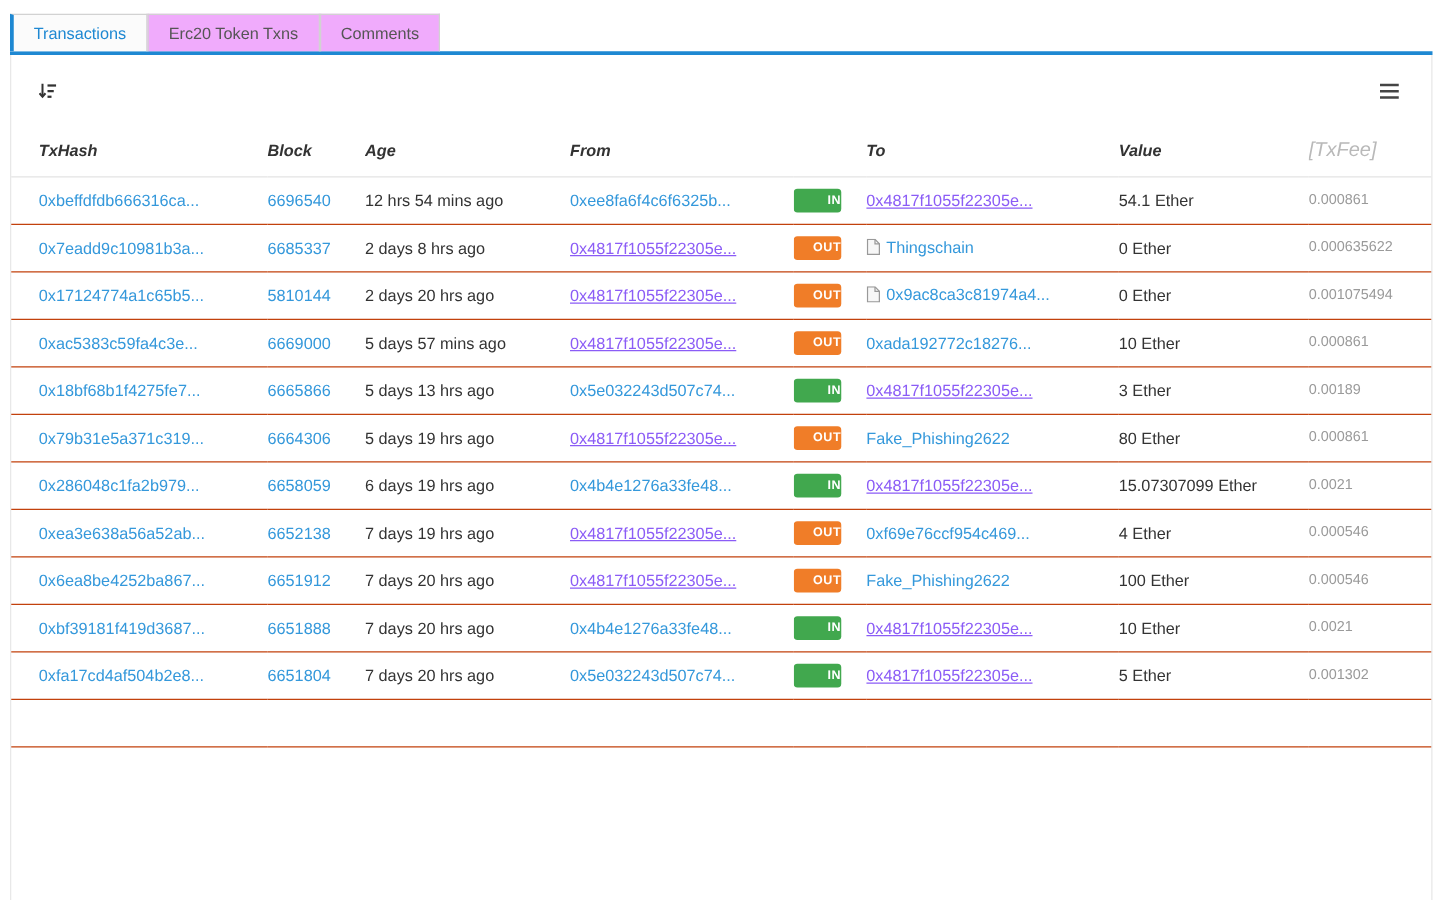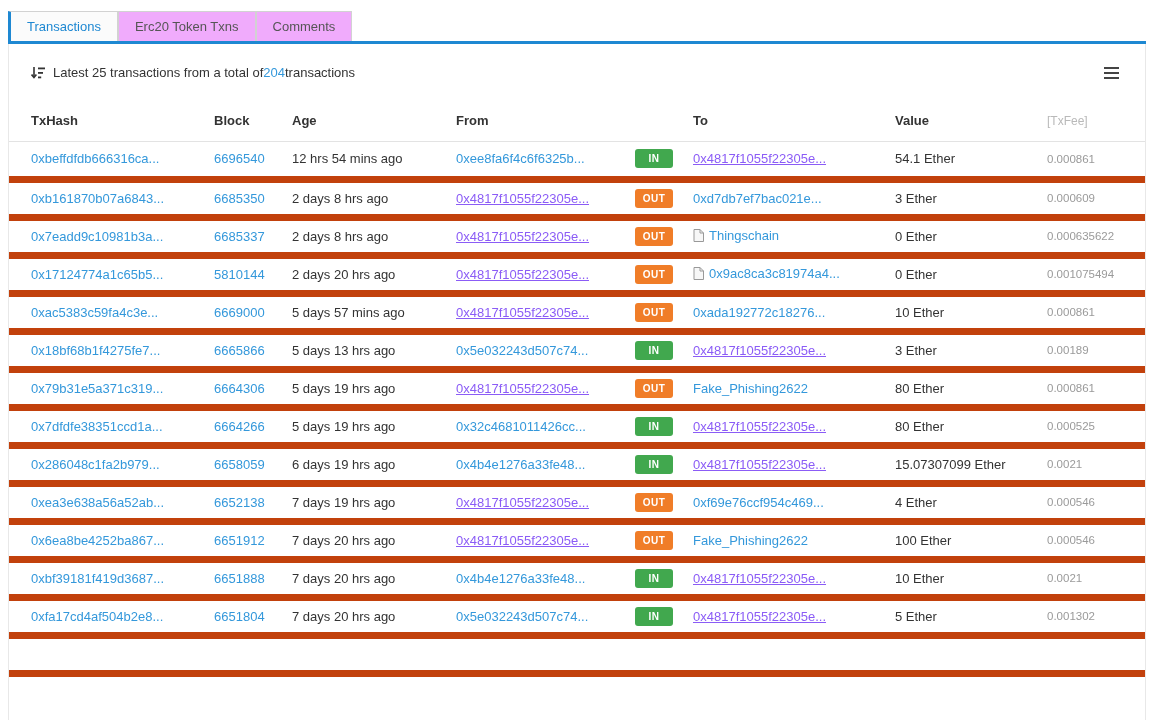--- a/index.html
+++ b/index.html
@@ -39,30 +39,30 @@
   .menu-icon span{display:block;width:15px;height:2px;background:#444;margin:3px 0;}
   a.link{color:var(--link);text-decoration:none;cursor:pointer;}
   .total-link{color:var(--link);cursor:pointer;}
 
   
   table{table-layout:fixed;width:100%;border-collapse:collapse;}
   col.c1{width:205px}col.c2{width:78px}col.c3{width:164px}col.c4{width:179px}
   col.c5{width:58px}col.c6{width:202px}col.c7{width:152px}col.c8{width:auto}
   th,td{padding:0 8px 0 0;text-align:left;font-size:13px;white-space:nowrap;overflow:hidden;}
   th:first-child,td:first-child{padding-left:22px;}
-  thead tr{height:40px;}
+  thead tr{height:40px;font-style:italic;}
   thead th{font-weight:bold;color:#333;border-bottom:1px solid #e3e3e3;}
-  thead th.fee-header{color:#b9b9b9;font-weight:normal;font-size:12px;margin-left:32px;}
-  tbody tr{height:38px;border-bottom:7px solid #c2410c;}
+  thead th.fee-header{color:#b9b9b9;font-weight:normal;font-size:16px;margin-left:32px;}
+  tbody tr{height:38px;border-bottom:1px solid #c2410c;}
   td .addr.link{color:var(--link);cursor:pointer;}
   td .addr.plain{color:#8b5cf6;text-decoration:underline;}
   td.fee{color:var(--fee);font-size:11.5px;margin-left:24px;}
   .badge{
     display:inline-block;min-width:38px;padding:4px 0;border-radius:3px;
-    font-size:10px;font-weight:bold;color:#fff;text-align:center;letter-spacing:.5px;
+    font-size:10px;font-weight:bold;color:#fff;text-align:right;letter-spacing:.5px;
   }
   .badge.in{background:var(--in);}
   .badge.out{background:var(--out);}
   .contract-icon{display:inline-block;margin-right:5px;vertical-align:-2px;}
 </style>
 </head>
 <body>
 
 <div class="container">
 
@@ -77,25 +77,20 @@
     <div class="panel-header">
       <span class="sort-icon">
         <svg width="14" height="14" viewBox="0 0 14 14">
           <path d="M3 1 v10" stroke="#333" stroke-width="1.6" fill="none"></path>
           <path d="M0.6 8.6 L3 11.4 L5.4 8.6" stroke="#333" stroke-width="1.6" fill="none"></path>
           <rect x="7" y="1.5" width="7" height="1.8" fill="#333"></rect>
           <rect x="7" y="6" width="5" height="1.8" fill="#333"></rect>
           <rect x="7" y="10.5" width="3.2" height="1.8" fill="#333"></rect>
         </svg>
       </span>
-      <span class="summary">
-          <span>Latest 25 transactions from a total of </span>
-          <span class="total-link">204</span>
-          <span> transactions</span>
-        </span>
       <span class="spacer"></span>
       <span class="menu-icon">
         <span></span>
           <span></span>
           <span></span>
       </span>
     </div>
 
     <table>
       <colgroup>
@@ -128,32 +123,20 @@
           <td>12 hrs 54 mins ago</td>
           <td><span class="addr link">0xee8fa6f4c6f6325b...</span></td>
           <td><span class="badge in">IN</span></td>
           <td>
             <span class="addr plain">0x4817f1055f22305e...</span>
           </td>
           <td>54.1 Ether</td>
           <td class="fee">0.000861</td>
         </tr>
           <tr>
-          <td><a class="link">0xb161870b07a6843...</a></td>
-          <td><a class="link">6685350</a></td>
-          <td>2 days 8 hrs ago</td>
-          <td><span class="addr plain">0x4817f1055f22305e...</span></td>
-          <td><span class="badge out">OUT</span></td>
-          <td>
-            <span class="addr link">0xd7db7ef7bac021e...</span>
-          </td>
-          <td>3 Ether</td>
-          <td class="fee">0.000609</td>
-        </tr>
-          <tr>
           <td><a class="link">0x7eadd9c10981b3a...</a></td>
           <td><a class="link">6685337</a></td>
           <td>2 days 8 hrs ago</td>
           <td><span class="addr plain">0x4817f1055f22305e...</span></td>
           <td><span class="badge out">OUT</span></td>
           <td>
             <span class="contract-icon">
               <svg width="11" height="13" viewBox="0 0 11 13">
                 <path d="M1 0.5 h6 l3.5 3.5 v8.5 h-9.5 z" fill="#f7f7f7" stroke="#999" stroke-width="1"></path>
                 <path d="M7 0.5 v3.5 h3.5" fill="none" stroke="#999" stroke-width="1"></path>
@@ -210,32 +193,20 @@
           <td>5 days 19 hrs ago</td>
           <td><span class="addr plain">0x4817f1055f22305e...</span></td>
           <td><span class="badge out">OUT</span></td>
           <td>
             <span class="addr link">Fake_Phishing2622</span>
           </td>
           <td>80 Ether</td>
           <td class="fee">0.000861</td>
         </tr>
           <tr>
-          <td><a class="link">0x7dfdfe38351ccd1a...</a></td>
-          <td><a class="link">6664266</a></td>
-          <td>5 days 19 hrs ago</td>
-          <td><span class="addr link">0x32c4681011426cc...</span></td>
-          <td><span class="badge in">IN</span></td>
-          <td>
-            <span class="addr plain">0x4817f1055f22305e...</span>
-          </td>
-          <td>80 Ether</td>
-          <td class="fee">0.000525</td>
-        </tr>
-          <tr>
           <td><a class="link">0x286048c1fa2b979...</a></td>
           <td><a class="link">6658059</a></td>
           <td>6 days 19 hrs ago</td>
           <td><span class="addr link">0x4b4e1276a33fe48...</span></td>
           <td><span class="badge in">IN</span></td>
           <td>
             <span class="addr plain">0x4817f1055f22305e...</span>
           </td>
           <td>15.07307099 Ether</td>
           <td class="fee">0.0021</td>

